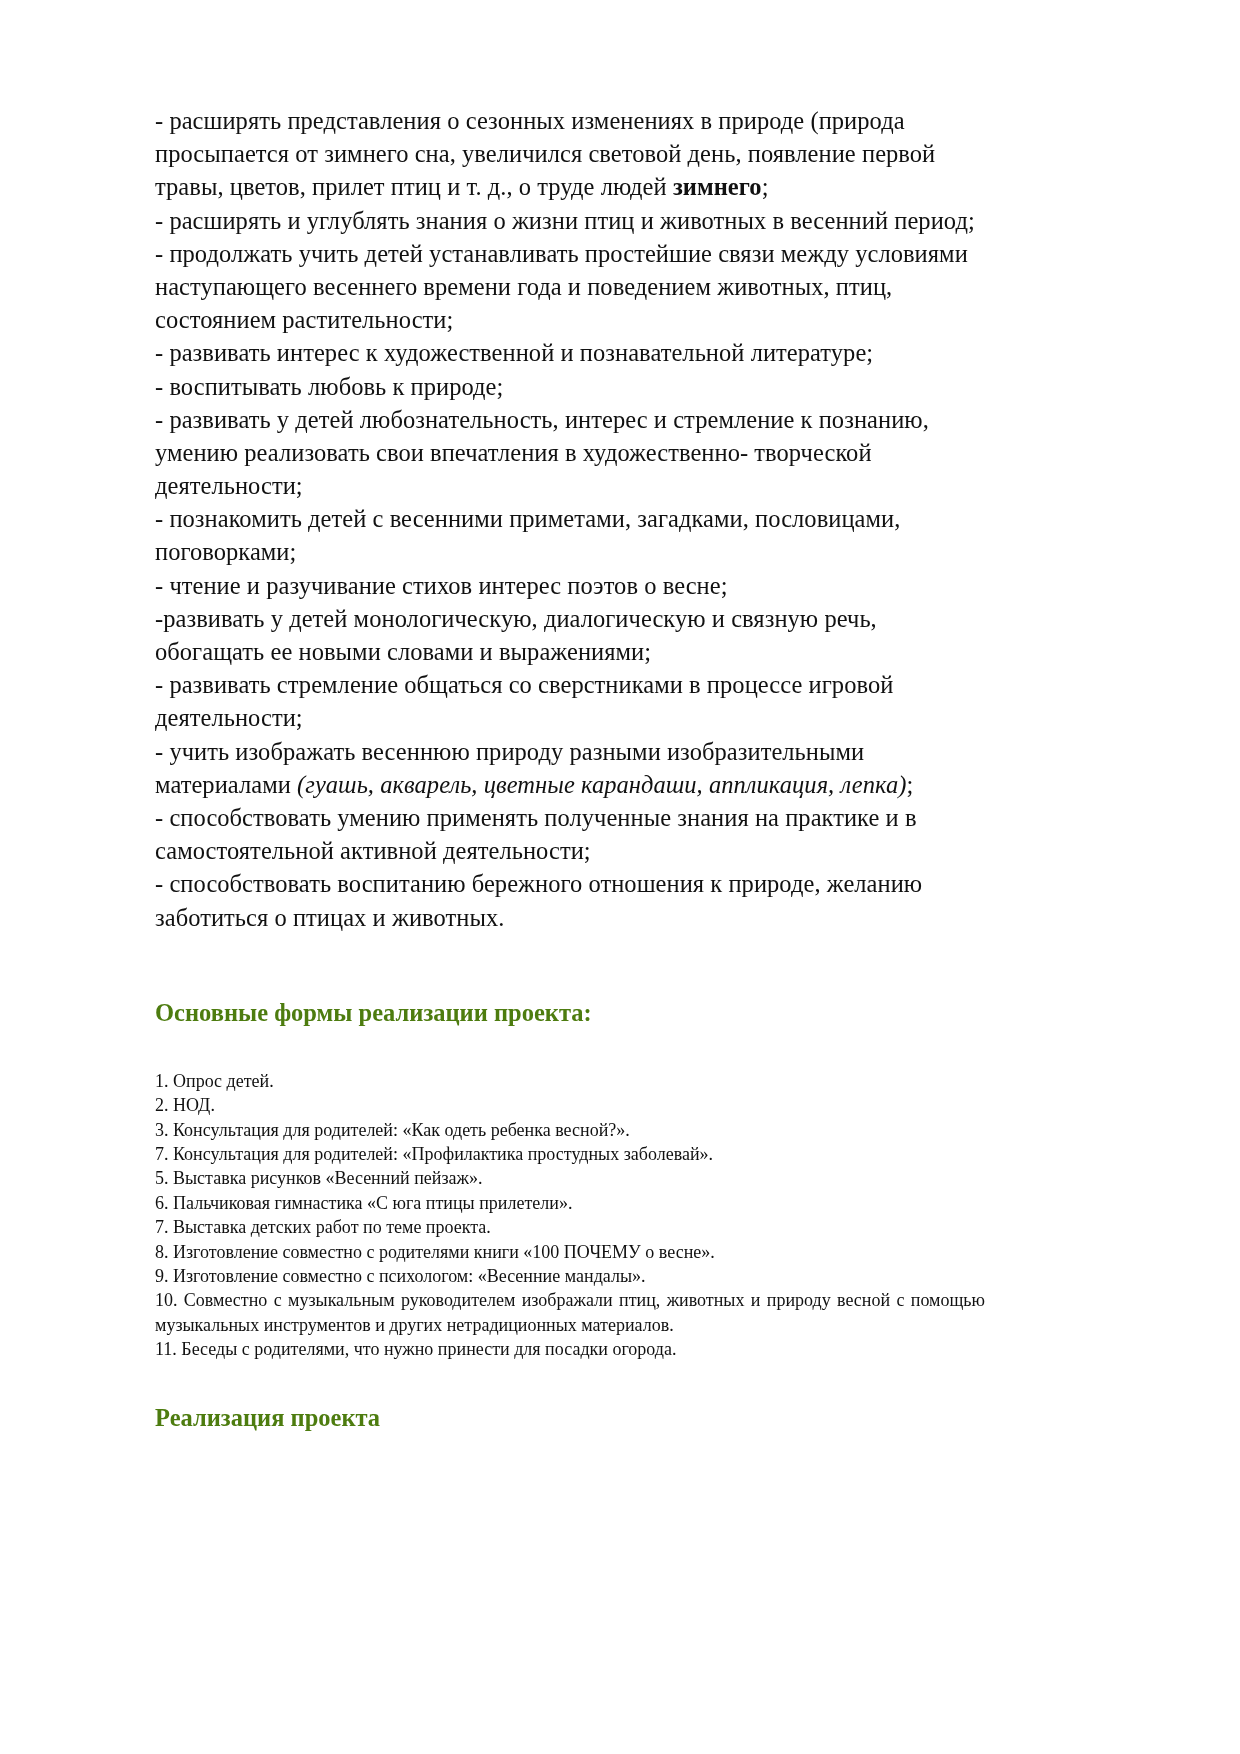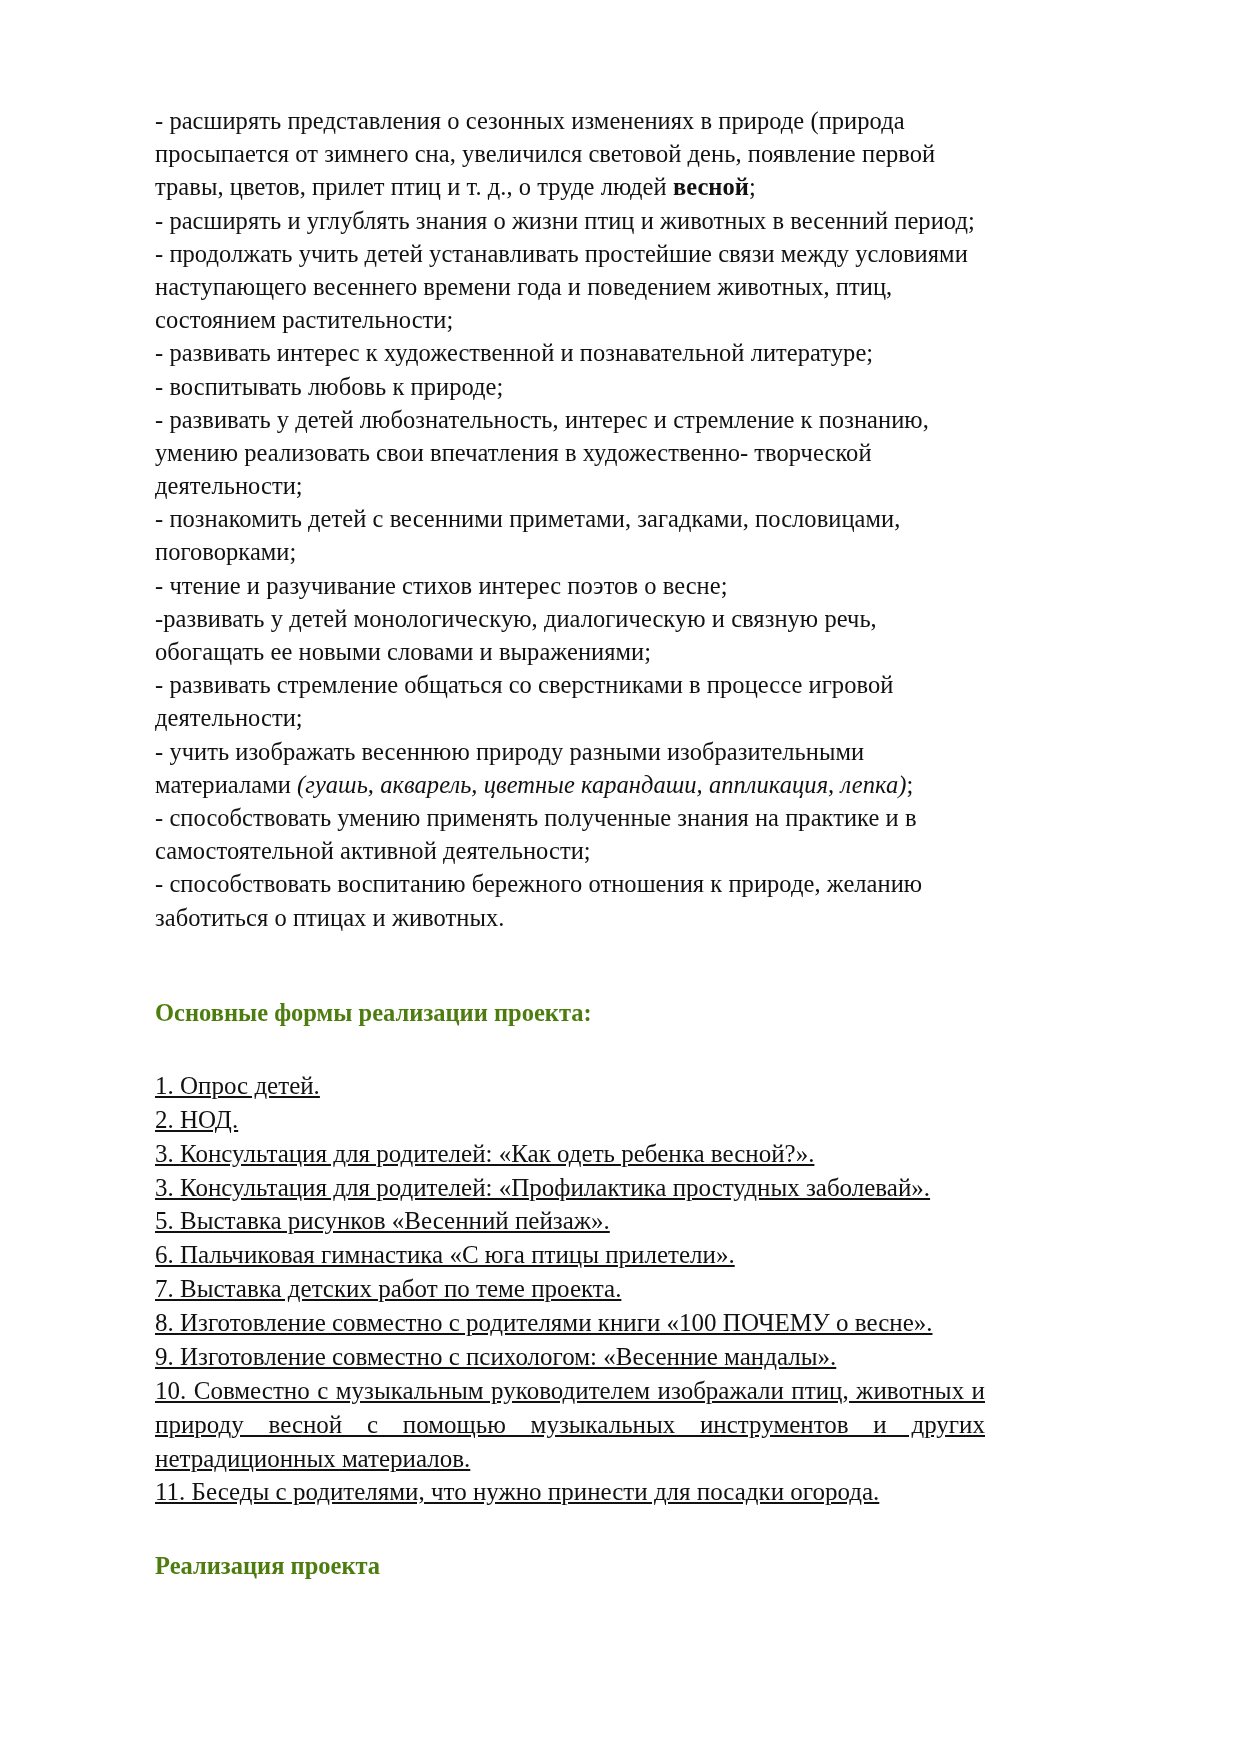--- a/index.html
+++ b/index.html
@@ -50,39 +50,38 @@
     line-height: 1.355;
     margin: 0;
     color: #4d7c0f;
   }
   .list {
     margin: 0;
     padding: 0;
     list-style: none;
   }
   .list li {
-    font-size: 25px;
+    font-size: 18px;
     line-height: 1.355;
     margin: 0;
     padding: 0;
     color: #111111;
-    text-decoration: underline;
   }
   .list li.justified {
     text-align: justify;
     text-justify: inter-word;
   }
 </style>
 </head>
 <body>
 
 <div class="page">
   <div class="content">
 
-    <p class="para"><span>- расширять представления о сезонных изменениях в природе (природа просыпается от зимнего сна, увеличился световой день, появление первой травы, цветов, прилет птиц и т. д., о труде людей </span><span class="bold">весной</span><span>;</span><br>
+    <p class="para"><span>- расширять представления о сезонных изменениях в природе (природа просыпается от зимнего сна, увеличился световой день, появление первой травы, цветов, прилет птиц и т. д., о труде людей </span><span class="bold">зимнего</span><span>;</span><br>
 <span>- расширять и углублять знания о жизни птиц и животных в весенний период;</span><br>
 <span>- продолжать учить детей устанавливать простейшие связи между условиями наступающего весеннего времени года и поведением животных, птиц, состоянием растительности;</span><br>
 <span>- развивать интерес к художественной и познавательной литературе;</span><br>
 <span>- воспитывать любовь к природе;</span><br>
 <span>- развивать у детей любознательность, интерес и стремление к познанию, умению реализовать свои впечатления в художественно- творческой деятельности;</span><br>
 <span>- познакомить детей с весенними приметами, загадками, пословицами, поговорками;</span><br>
 <span>- чтение и разучивание стихов интерес поэтов о весне;</span><br>
 <span>-развивать у детей монологическую, диалогическую и связную речь, обогащать ее новыми словами и выражениями;</span><br>
 <span>- развивать стремление общаться со сверстниками в процессе игровой деятельности;</span><br>
 <span>- учить изображать весеннюю природу разными изобразительными материалами </span><span class="ital">(гуашь, акварель, цветные карандаши, аппликация, лепка)</span><span>;</span><br>
@@ -92,21 +91,21 @@
     <div class="gap-lg"></div>
 
     <h2 class="heading">Основные формы реализации проекта:</h2>
 
     <div class="gap-md"></div>
 
     <ol class="list">
       <li>1. Опрос детей.</li>
       <li>2. НОД.</li>
       <li>3. Консультация для родителей: «Как одеть ребенка весной?».</li>
-      <li>3. Консультация для родителей: «Профилактика простудных заболевай».</li>
+      <li>7. Консультация для родителей: «Профилактика простудных заболевай».</li>
       <li>5. Выставка рисунков «Весенний пейзаж».</li>
       <li>6. Пальчиковая гимнастика «С юга птицы прилетели».</li>
       <li>7. Выставка детских работ по теме проекта.</li>
       <li>8. Изготовление совместно с родителями книги «100 ПОЧЕМУ о весне».</li>
       <li>9. Изготовление совместно с психологом: «Весенние мандалы».</li>
       <li class="justified">10. Совместно с музыкальным руководителем изображали птиц, животных и природу весной с помощью музыкальных инструментов и других нетрадиционных материалов.</li>
       <li>11. Беседы с родителями, что нужно принести для посадки огорода.</li>
     </ol>
 
     <div class="gap-md"></div>

